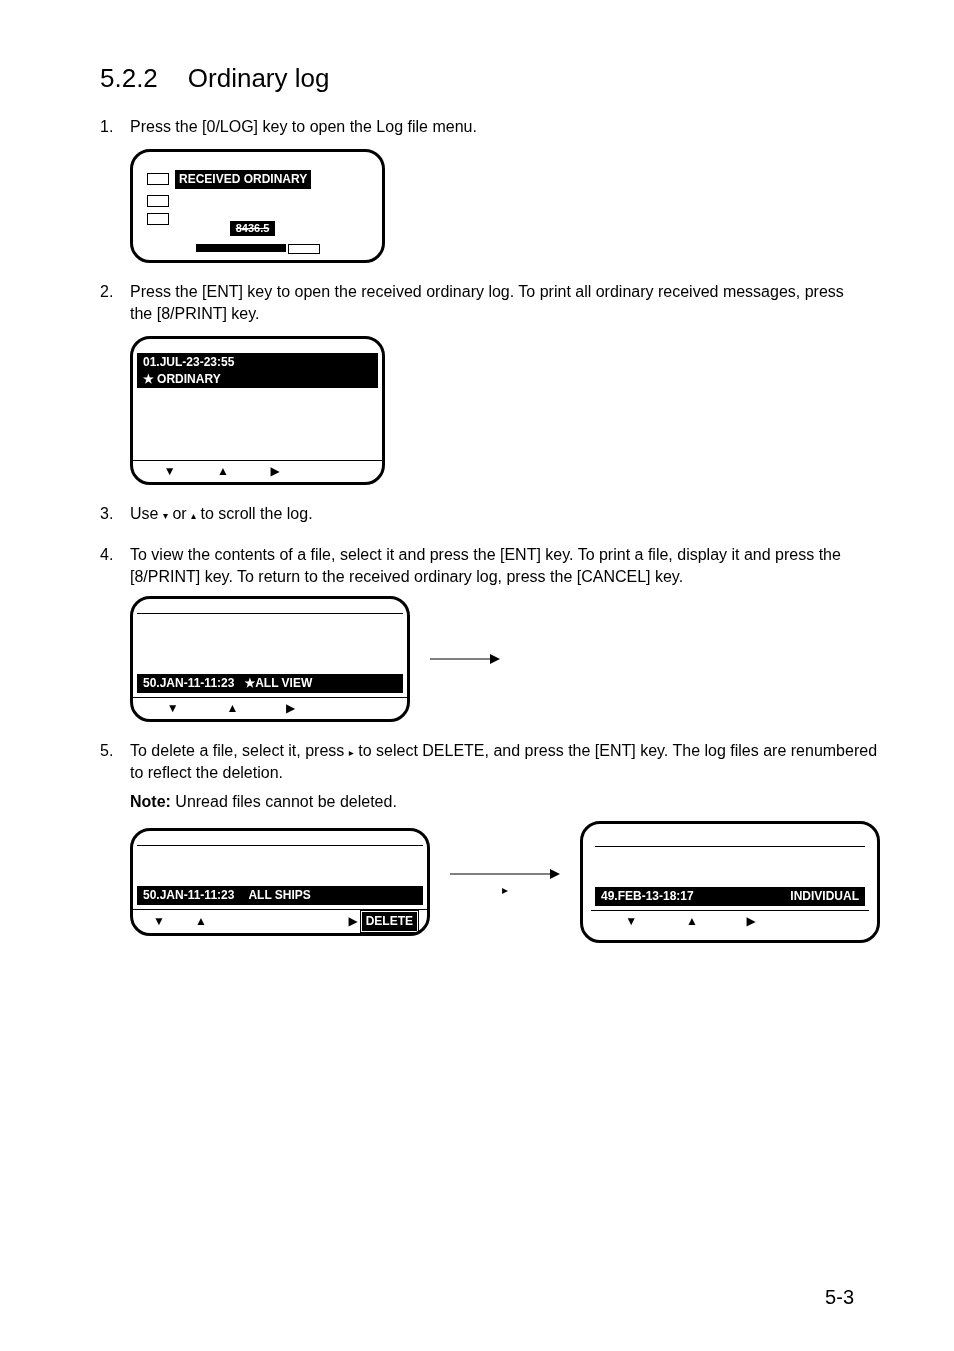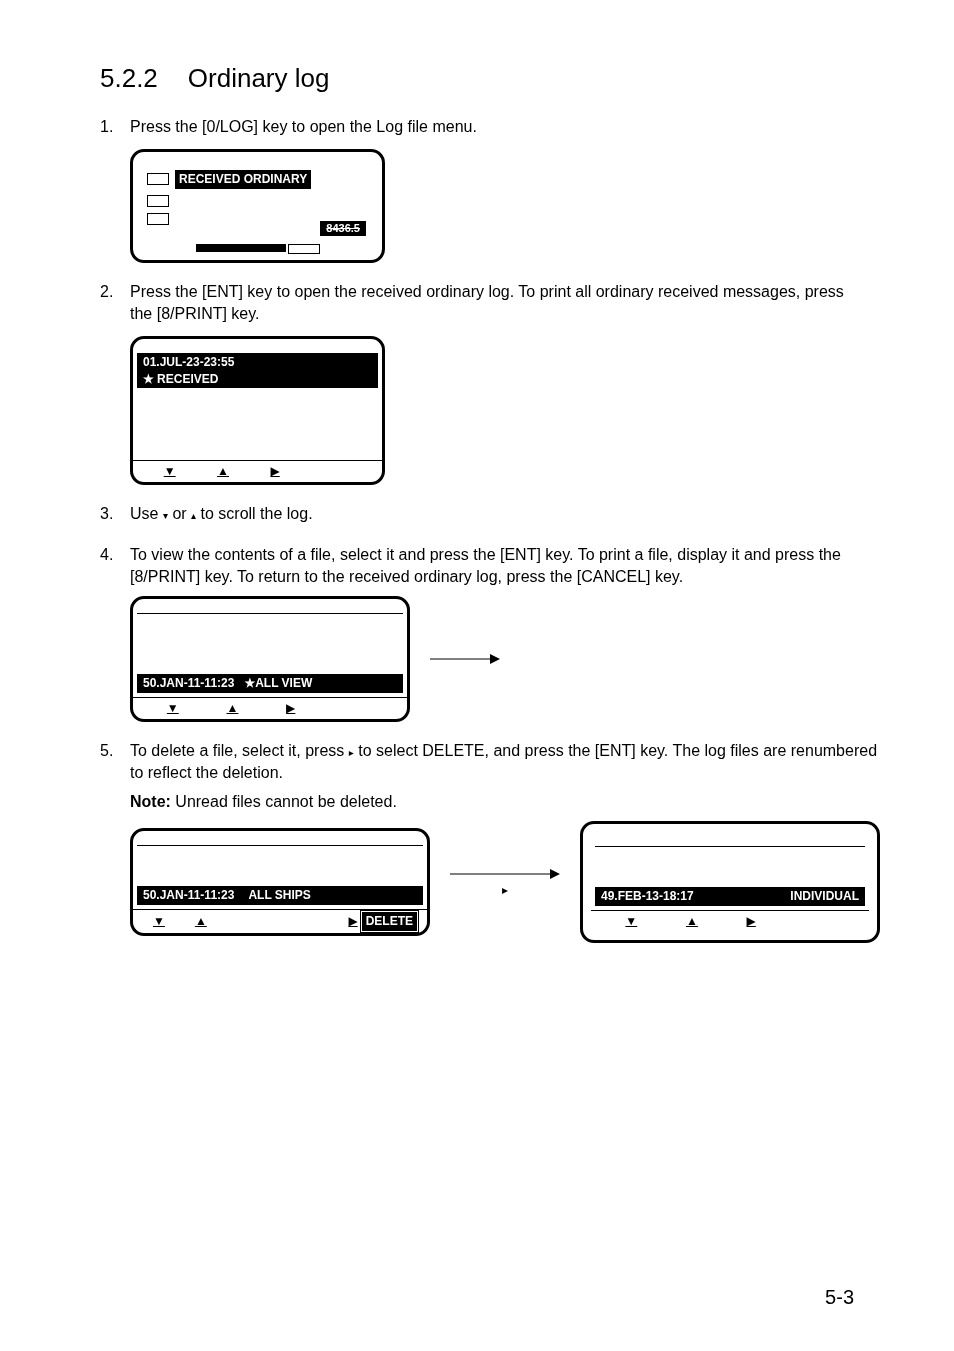--- a/index.html
+++ b/index.html
@@ -31,26 +31,25 @@
   }
   ol.steps > li > .step-num {
     width: 30px;
     flex-shrink: 0;
   }
   ol.steps > li > .step-body {
     flex: 1;
   }
   .panel {
     border: 3px solid #000;
-    border-radius: 14px;
+    border-radius: 20px;
     background: #fff;
     padding: 6px;
     box-sizing: border-box;
     position: relative;
-    text-decoration: underline;
   }
   .hilite {
     background: #000;
     color: #fff;
     font-weight: bold;
     padding: 1px 4px;
     font-size: 12px;
     display: inline-block;
   }
   .small-box {
@@ -118,41 +117,41 @@
         <div style="display:flex; align-items:center; gap:6px; padding-left:8px;">
           <div class="small-box" style="width:20px;"></div>
           <span class="hilite">RECEIVED ORDINARY</span>
         </div>
         <div style="display:flex; align-items:center; gap:6px; padding-left:8px; margin-top:6px;">
           <div class="small-box" style="width:20px;"></div>
         </div>
         <div style="display:flex; align-items:center; gap:6px; padding-left:8px; margin-top:6px;">
           <div class="small-box" style="width:20px;"></div>
         </div>
-        <div style="display:flex; justify-content:flex-end; padding-right:10px; margin-top:-4px;">
+        <div style="display:flex; justify-content:center; padding-right:10px; margin-top:-4px;">
           <span class="hilite" style="font-size:11px; text-decoration:line-through; padding:0 6px;">8436.5</span>
         </div>
         <div style="display:flex; justify-content:center; gap:2px; margin-top:8px;">
           <span class="bar" style="width:90px;"></span>
           <span class="small-box" style="width:30px; height:8px; border:1px solid #000;"></span>
         </div>
       </div>
     </div>
   </li>
 
   <li>
     <div class="step-num">2.</div>
     <div class="step-body">
       <div>Press the [ENT] key to open the received ordinary log. To print all ordinary received messages, press the [8/PRINT] key.</div>
 
       <div class="panel" style="width:255px; margin-top:10px; padding:0;">
         <div style="height:14px;"></div>
         <div class="hilite" style="display:flex; justify-content:space-between; padding:1px 6px; margin:0 4px;flex-direction:column;">
           <span>01.JUL-23-23:55</span>
-          <span>★ RECEIVED</span>
+          <span>★ ORDINARY</span>
         </div>
         <div style="height:68px;"></div>
         <div class="footer-row">
           <span>▼</span>
           <span>▲</span>
           <span>▶</span>
           <span style="width:30px;"></span>
         </div>
       </div>
     </div>

